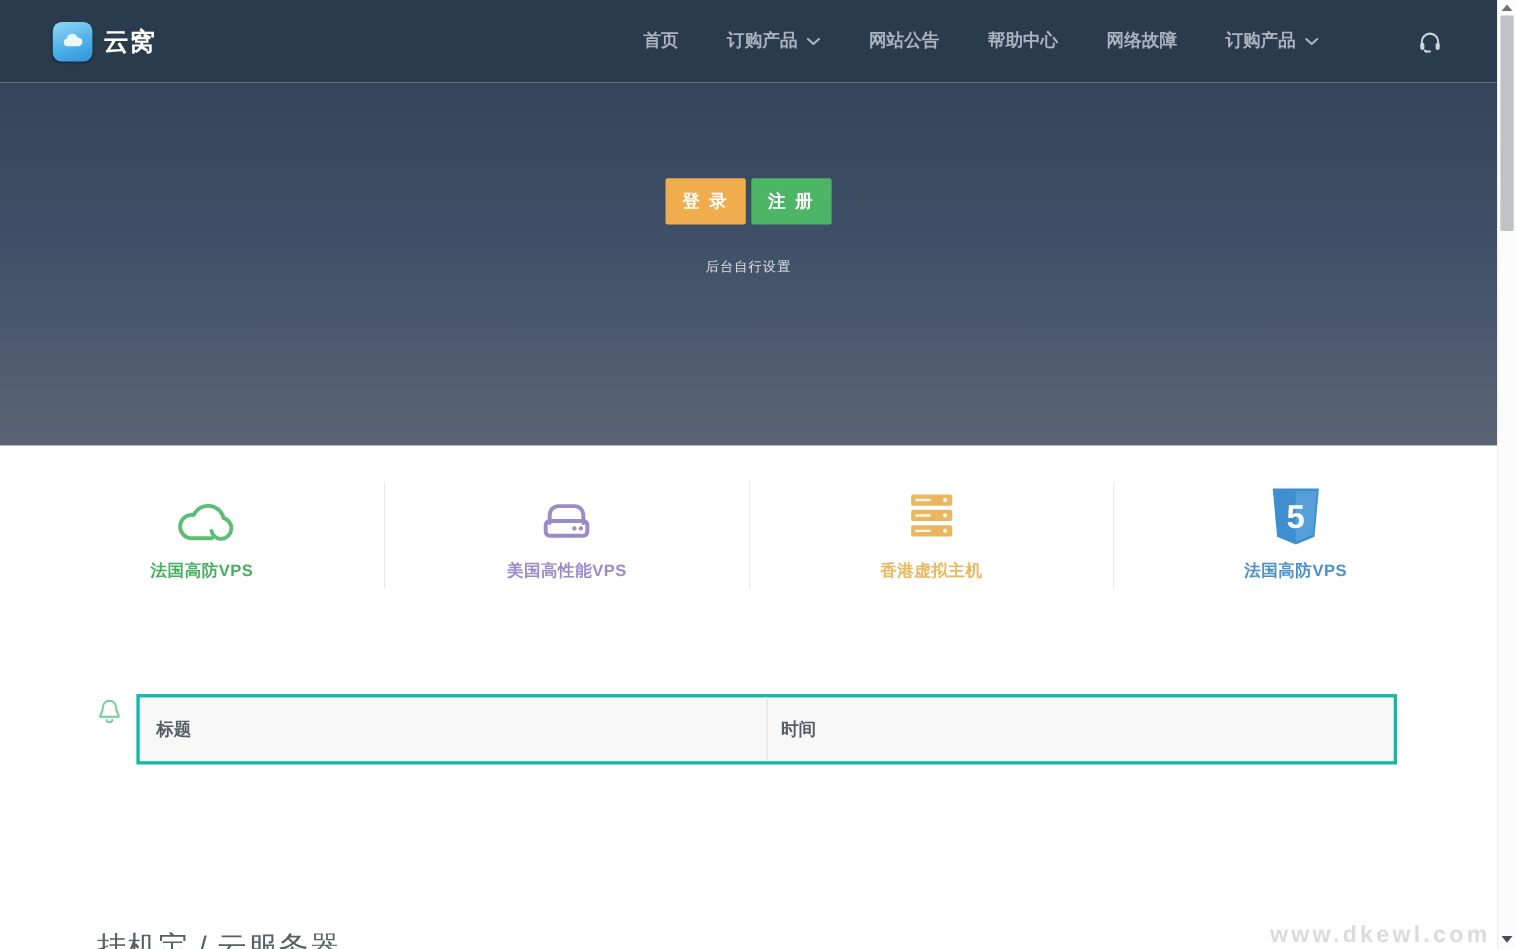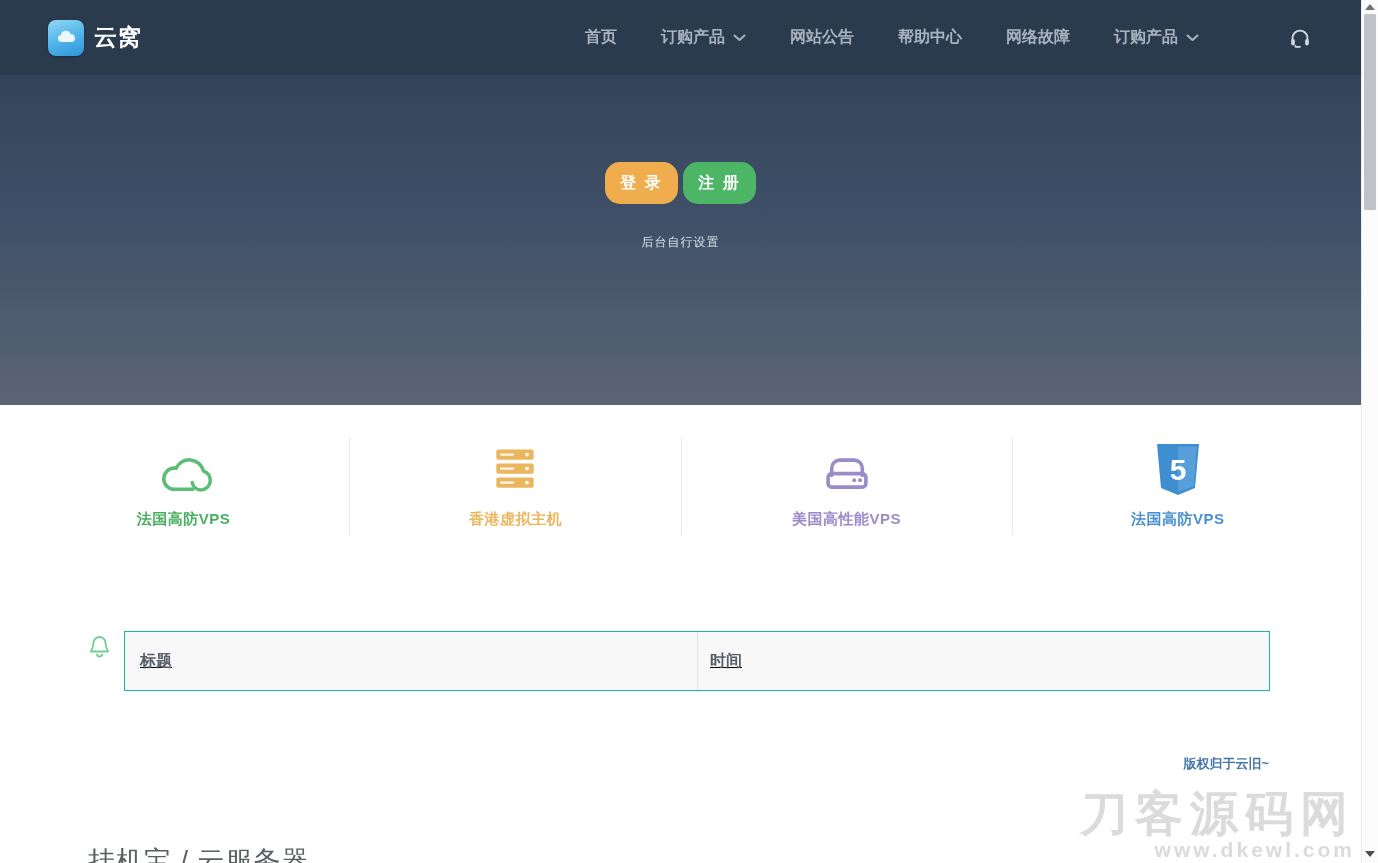--- a/index.html
+++ b/index.html
@@ -31,21 +31,21 @@
   .headset-wrap { margin-left:44px; display:flex; align-items:center; cursor:pointer; }
 
   
   .hero {
     height:330px;
     background:linear-gradient(180deg,#33445a 0%,#3e4f67 42%,#4d5a6f 72%,#5b6473 100%);
     text-align:center;
   }
   .hero-buttons { display:flex; justify-content:center; gap:5px; padding-top:87px; }
   .hero-btn {
-    width:73px; height:42px; border:none; border-radius:15px;
+    width:73px; height:42px; border:none; border-radius:2px;
     color:#ffffff; font-size:16px; font-weight:bold; cursor:pointer;
     font-family:inherit; letter-spacing:2px;
   }
   .btn-login { background:#efad4d; }
   .btn-register { background:#4cb566; }
   .hero-subtitle { margin-top:30px; color:#dde1e6; font-size:12px; letter-spacing:1px; }
 
   
   .features { display:flex; padding:33px 18px 0; }
   .feature {
@@ -56,21 +56,21 @@
   .feature-icon { height:56px; display:flex; align-items:center; justify-content:center; }
   .feature-label { margin-top:12px; font-size:15px; font-weight:bold; letter-spacing:.5px; }
   .c-green  { color:#47b05f; }
   .c-purple { color:#9a8cc8; }
   .c-orange { color:#eab65e; }
   .c-blue   { color:#4a90d0; }
 
   
   .announce { margin-top:96px; display:flex; align-items:flex-start; padding:0 91px 0 88px; }
   .bell-wrap { margin-top:2px; margin-right:13px; flex:none; }
-  .ann-table { flex:1; border:1px solid #14b8a6; background:#f8f8f8;text-decoration:underline; }
+  .ann-table { flex:1; border:3px solid #14b8a6; background:#f8f8f8; }
   .ann-head { display:flex; height:58px; align-items:center; }
   .ann-cell {
     width:50%; padding-left:15px; font-size:16px; font-weight:bold; color:#555e66;
   }
   .ann-cell + .ann-cell { border-left:1px solid #e3e3e3; height:100%; display:flex; align-items:center;padding-left:12px; }
 
   
   .copyright {
     margin-top:64px; text-align:right; padding-right:92px;
     color:#4576a8; font-size:13px; font-weight:bold; cursor:pointer;
@@ -163,20 +163,32 @@
 
   <div class="features">
 
     <div class="feature">
       <span class="feature-icon">
         <svg width="62" height="56" viewBox="0 0 64 58">
           <path d="M41 49 H22 a11 11 0 0 1 0 -22 c.6 0 1.2 0 1.8 .15 A15 15 0 0 1 52 30 a10 10 0 0 1 -2 19.6 a9 9 0 0 1 -9.5 -7.6" fill="none" stroke="#5cbd74" stroke-width="3.6" stroke-linecap="round" stroke-linejoin="round"></path>
         </svg>
       </span>
       <span class="feature-label c-green">法国高防VPS</span>
+    </div>
+
+    <div class="feature">
+      <span class="feature-icon">
+        <svg width="58" height="54" viewBox="0 0 64 60">
+          <path d="M15 36 v-8 a9 9 0 0 1 9 -9 h16 a9 9 0 0 1 9 9 v8" fill="none" stroke="#9a8cc8" stroke-width="4" stroke-linecap="round"></path>
+          <rect x="11" y="34" width="42" height="15" rx="4" fill="none" stroke="#9a8cc8" stroke-width="4"></rect>
+          <circle cx="40" cy="41.5" r="2.2" fill="#9a8cc8"></circle>
+          <circle cx="46.5" cy="41.5" r="2.2" fill="#9a8cc8"></circle>
+        </svg>
+      </span>
+      <span class="feature-label c-purple">美国高性能VPS</span>
     </div>
 
     <div class="feature">
       <span class="feature-icon">
         <svg width="60" height="56" viewBox="0 0 64 60">
           <g fill="#eab65e">
             <rect x="12" y="8" width="40" height="11" rx="2"></rect>
             <rect x="12" y="23" width="40" height="11" rx="2"></rect>
             <rect x="12" y="38" width="40" height="11" rx="2"></rect>
           </g>
@@ -190,32 +202,20 @@
             <circle cx="45" cy="28.5" r="2.1"></circle>
             <circle cx="45" cy="43.5" r="2.1"></circle>
           </g>
         </svg>
       </span>
       <span class="feature-label c-orange">香港虚拟主机</span>
     </div>
 
     <div class="feature">
       <span class="feature-icon">
-        <svg width="58" height="54" viewBox="0 0 64 60">
-          <path d="M15 36 v-8 a9 9 0 0 1 9 -9 h16 a9 9 0 0 1 9 9 v8" fill="none" stroke="#9a8cc8" stroke-width="4" stroke-linecap="round"></path>
-          <rect x="11" y="34" width="42" height="15" rx="4" fill="none" stroke="#9a8cc8" stroke-width="4"></rect>
-          <circle cx="40" cy="41.5" r="2.2" fill="#9a8cc8"></circle>
-          <circle cx="46.5" cy="41.5" r="2.2" fill="#9a8cc8"></circle>
-        </svg>
-      </span>
-      <span class="feature-label c-purple">美国高性能VPS</span>
-    </div>
-
-    <div class="feature">
-      <span class="feature-icon">
         <svg width="50" height="56" viewBox="0 0 50 56">
           <path d="M4 2 h42 l-4 44 -17 7 -17 -7 z" fill="#3f8fd0"></path>
           <path d="M25 4.5 h19 l-3.4 39.5 -15.6 6.3 z" fill="#569fdb"></path>
           <text x="25" y="38" text-anchor="middle" font-size="30" font-weight="bold" fill="#ffffff" font-family="'Liberation Sans',sans-serif">5</text>
         </svg>
       </span>
       <span class="feature-label c-blue">法国高防VPS</span>
     </div>
   </div>
 
@@ -227,26 +227,24 @@
       </svg>
     </span>
     <div class="ann-table">
       <div class="ann-head">
         <div class="ann-cell">标题</div>
         <div class="ann-cell">时间</div>
       </div>
     </div>
   </div>
 
-  <div class="copyright">版权归于云旧~</div>
 
   <div class="next-heading">挂机宝 / 云服务器</div>
 
   <div class="watermark">
-    <div class="wm-line1">刀客源码网</div>
     <div class="wm-line2">www.dkewl.com</div>
   </div>
 
 </div>
 
 <div class="scrollbar">
   <div class="sb-arrow sb-up"></div>
   <div class="sb-thumb"></div>
   <div class="sb-arrow sb-down"></div>
 </div>

